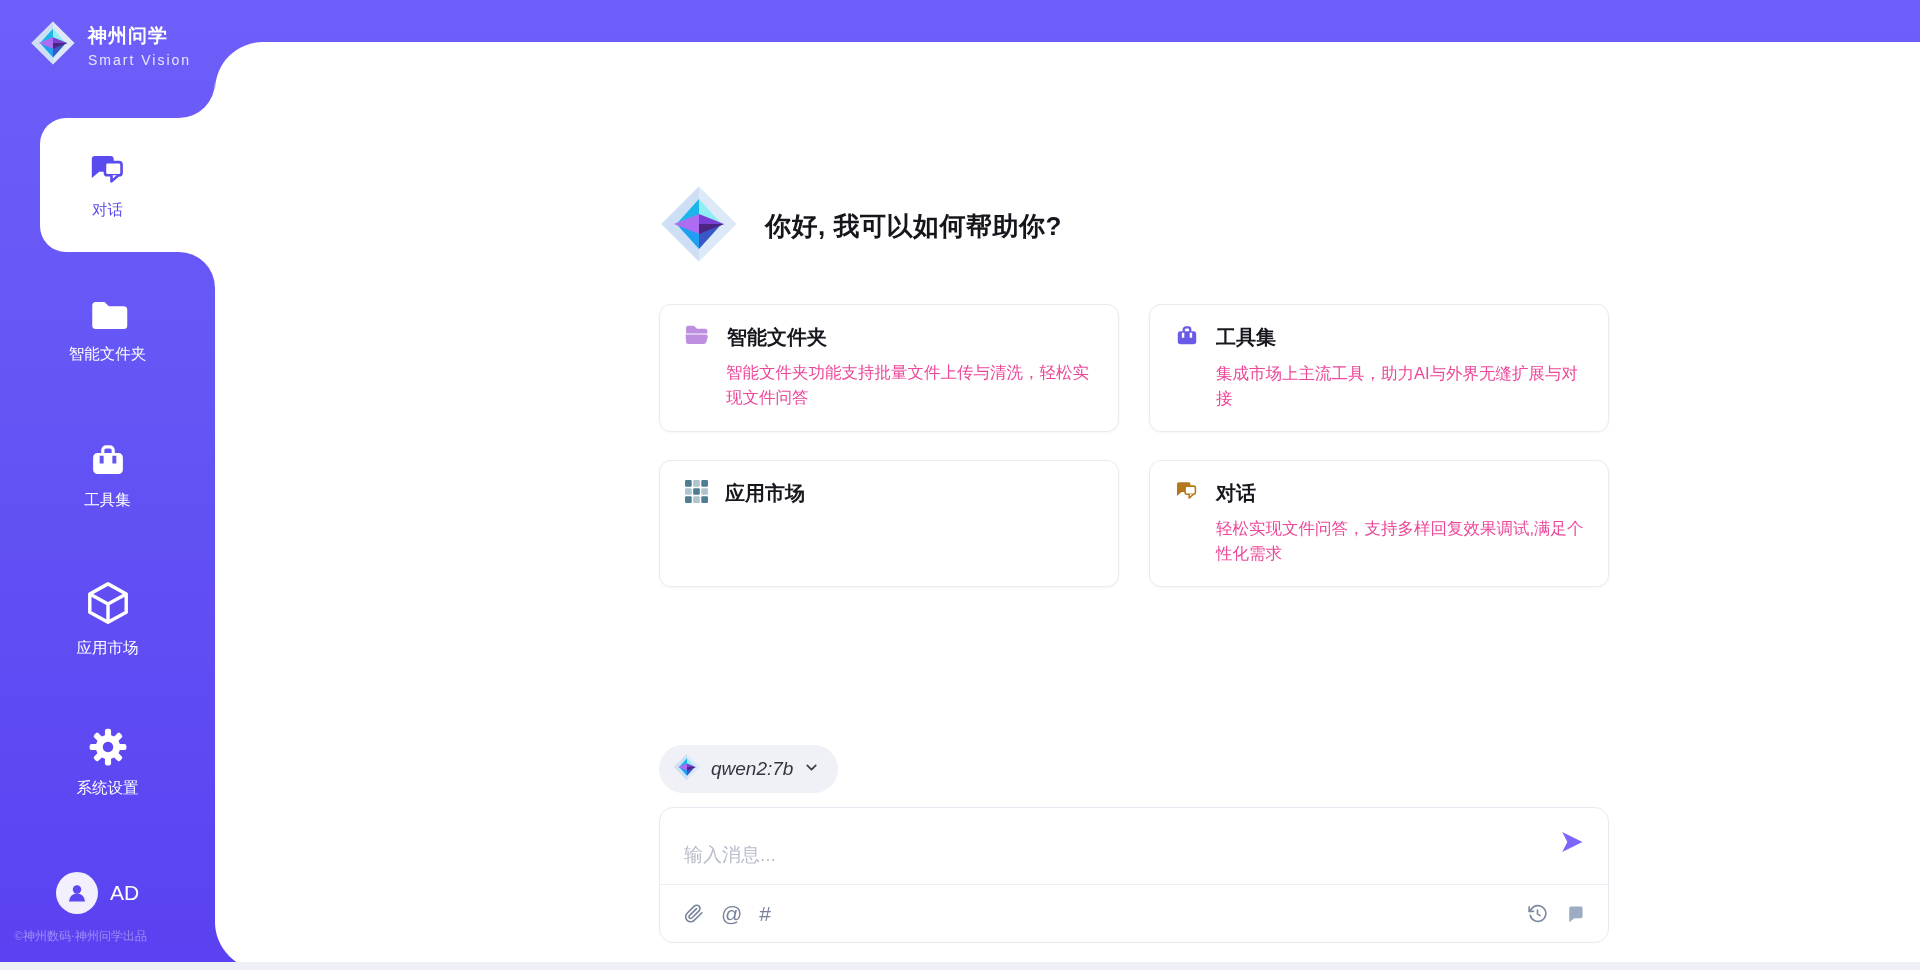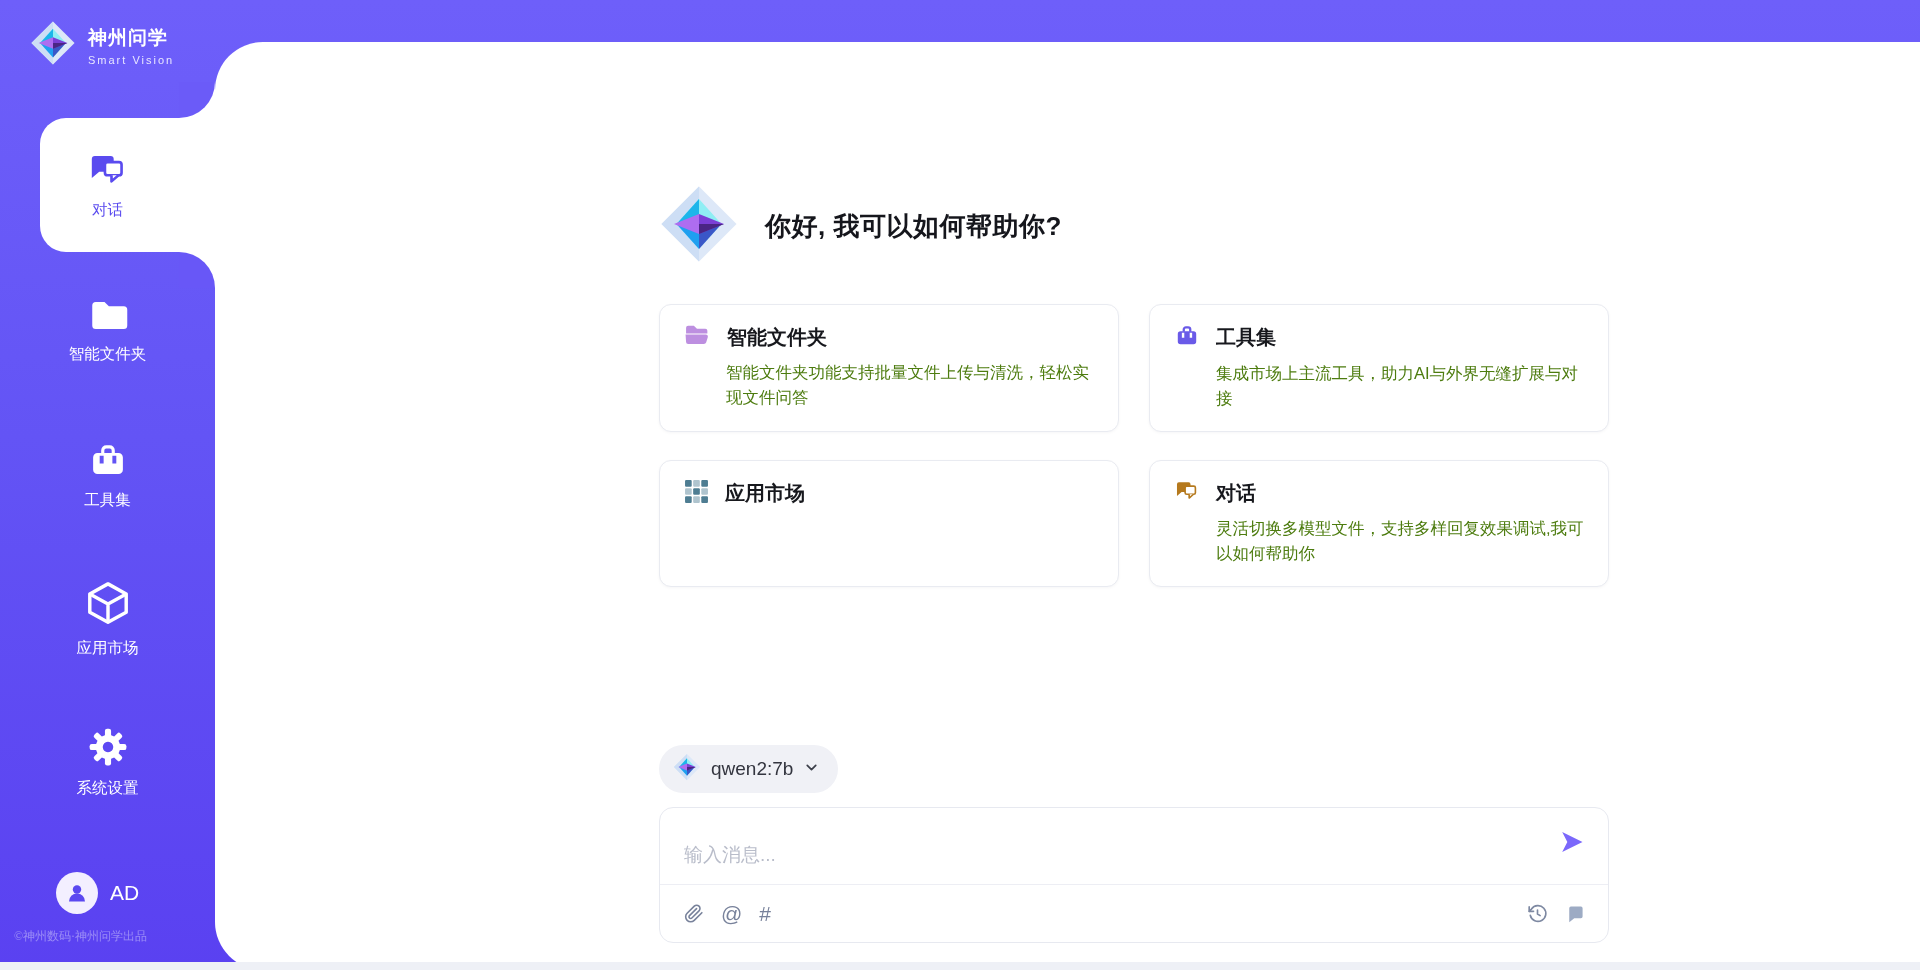--- a/index.html
+++ b/index.html
@@ -7,21 +7,21 @@
   body {
     font-family:"Liberation Sans","DejaVu Sans",sans-serif;
     background:linear-gradient(180deg,#6e5ffa 0%,#6354f5 45%,#5a41f1 100%);
     position:relative;
   }
 
   
   .sidebar { position:absolute; left:0; top:0; width:255px; height:970px; }
   .brand { position:absolute; left:30px; top:20px; display:flex; align-items:center; gap:12px; }
   .brand-text .brand-name { color:#fff; font-size:19px; font-weight:700; letter-spacing:1px; }
-  .brand-text .brand-sub { color:#e8e6ff; font-size:11px; letter-spacing:2px; margin-top:3px; }
+  .brand-text .brand-sub { color:#e8e6ff; font-size:14px; letter-spacing:2px; margin-top:3px; }
 
   .nav-item { position:absolute; left:0; width:215px; display:flex; flex-direction:column; align-items:center; gap:6px; cursor:pointer; z-index:3; }
   .nav-item .nav-label { color:#ffffff; font-size:15.5px; }
   .nav-item.active .nav-label { color:#5a4bef; font-weight:500; }
 
   
   .tab-bg { position:absolute; left:40px; top:118px; width:175px; height:134px; background:#fff; border-radius:26px 0 0 26px; z-index:2; }
   .fillet { position:absolute; left:179px; width:36px; height:36px; background:#fff; z-index:2; }
   .fillet.top { top:82px; }
   .fillet.top::after { content:''; position:absolute; inset:0; background:#6b5bf8; border-bottom-right-radius:36px; }
@@ -37,23 +37,23 @@
   .main-panel { position:absolute; left:215px; top:20px; width:1838px; height:928px; background:#fff; border-radius:48px; z-index:1;margin-top:22px; }
   .content-col { width:950px; margin:0 auto; padding-top:142px; }
 
   .greeting-row { display:flex; align-items:center; gap:26px; }
   .greeting-text { font-size:26px; font-weight:700; color:#15161c; letter-spacing:0.5px; }
 
   .cards-grid { display:grid; grid-template-columns:460px 460px; column-gap:30px; row-gap:28px; margin-top:36px; }
   .feature-card { background:#fff; border:1px solid #e9ebf1; border-radius:12px; padding:18px 24px 20px 24px; cursor:pointer; box-shadow:0 1px 3px rgba(20,20,60,0.04); }
   .card-head { display:flex; align-items:center; gap:16px; }
   .card-title { font-size:20px; font-weight:700; color:#17181d; }
-  .card-desc { margin:9px 0 0 42px; font-size:16.5px; line-height:1.52; color:#4d7c0f; }
-
-  .model-pill { margin-top:158px; display:inline-flex; align-items:center; gap:10px; height:48px; padding:0 18px 0 14px; background:#f0f1f6; border-radius:24px; cursor:pointer; }
+  .card-desc { margin:9px 0 0 42px; font-size:16.5px; line-height:1.52; color:#ec4899; }
+
+  .model-pill { margin-top:158px; display:inline-flex; align-items:center; gap:10px; height:48px; padding:0 18px 0 14px; background:#f0f1f6; border-radius:24px; cursor:pointer;font-style:italic; }
   .model-label { font-size:19px; color:#33353f; }
 
   .composer { position:relative; margin-top:14px; width:950px; height:136px; background:#fff; border:1px solid #e7e9f0; border-radius:14px; }
   .composer-input { position:absolute; left:24px; top:36px; width:860px; border:none; outline:none; font-size:19px; color:#33353f; font-family:inherit; background:transparent; }
   .composer-input::placeholder { color:#b9bdca; }
   .send-btn { position:absolute; right:22px; top:20px; width:28px; height:28px; border:none; background:transparent; cursor:pointer; padding:0; }
   .composer-divider { position:absolute; left:0; right:0; top:76px; height:1px; background:#edeef4; }
   .composer-toolbar { position:absolute; left:24px; right:22px; top:77px; bottom:0; display:flex; align-items:center; justify-content:space-between; }
   .tool-group { display:flex; align-items:center; gap:17px; }
   .glyph-icon { font-size:21px; color:#78829b; cursor:pointer; line-height:1; }
@@ -235,21 +235,21 @@
         <div class="card-head">
           <span>
             <svg width="26" height="24" viewBox="0 0 48 44" fill="none">
               <path d="M9 6 h18 a3.5 3.5 0 0 1 3.5 3.5 v11 a3.5 3.5 0 0 1 -3.5 3.5 H14 l-8.5 7 V9.5 A3.5 3.5 0 0 1 9 6 z" fill="#b5791d"></path>
               <rect x="20.5" y="13" width="19" height="15" rx="3" stroke="#b5791d" stroke-width="3" fill="#fff"></rect>
               <path d="M28 28 v7 l8 -7" stroke="#b5791d" stroke-width="3" fill="#fff" stroke-linejoin="round"></path>
             </svg>
           </span>
           <span class="card-title">对话</span>
         </div>
-        <div class="card-desc">灵活切换多模型文件，支持多样回复效果调试,我可以如何帮助你</div>
+        <div class="card-desc">轻松实现文件问答，支持多样回复效果调试,满足个性化需求</div>
       </div>
 
     </div>
 
     <div class="model-pill">
       <span>
         <svg width="28" height="28" viewBox="0 0 64 64">
           <polygon points="32,2 62,32 32,62 2,32" fill="#dde8f8"></polygon>
           <polygon points="32,2 32,62 2,32" fill="#cddef5"></polygon>
           <polygon points="32,12 50,32 32,52 14,32" fill="#8feef4"></polygon>

